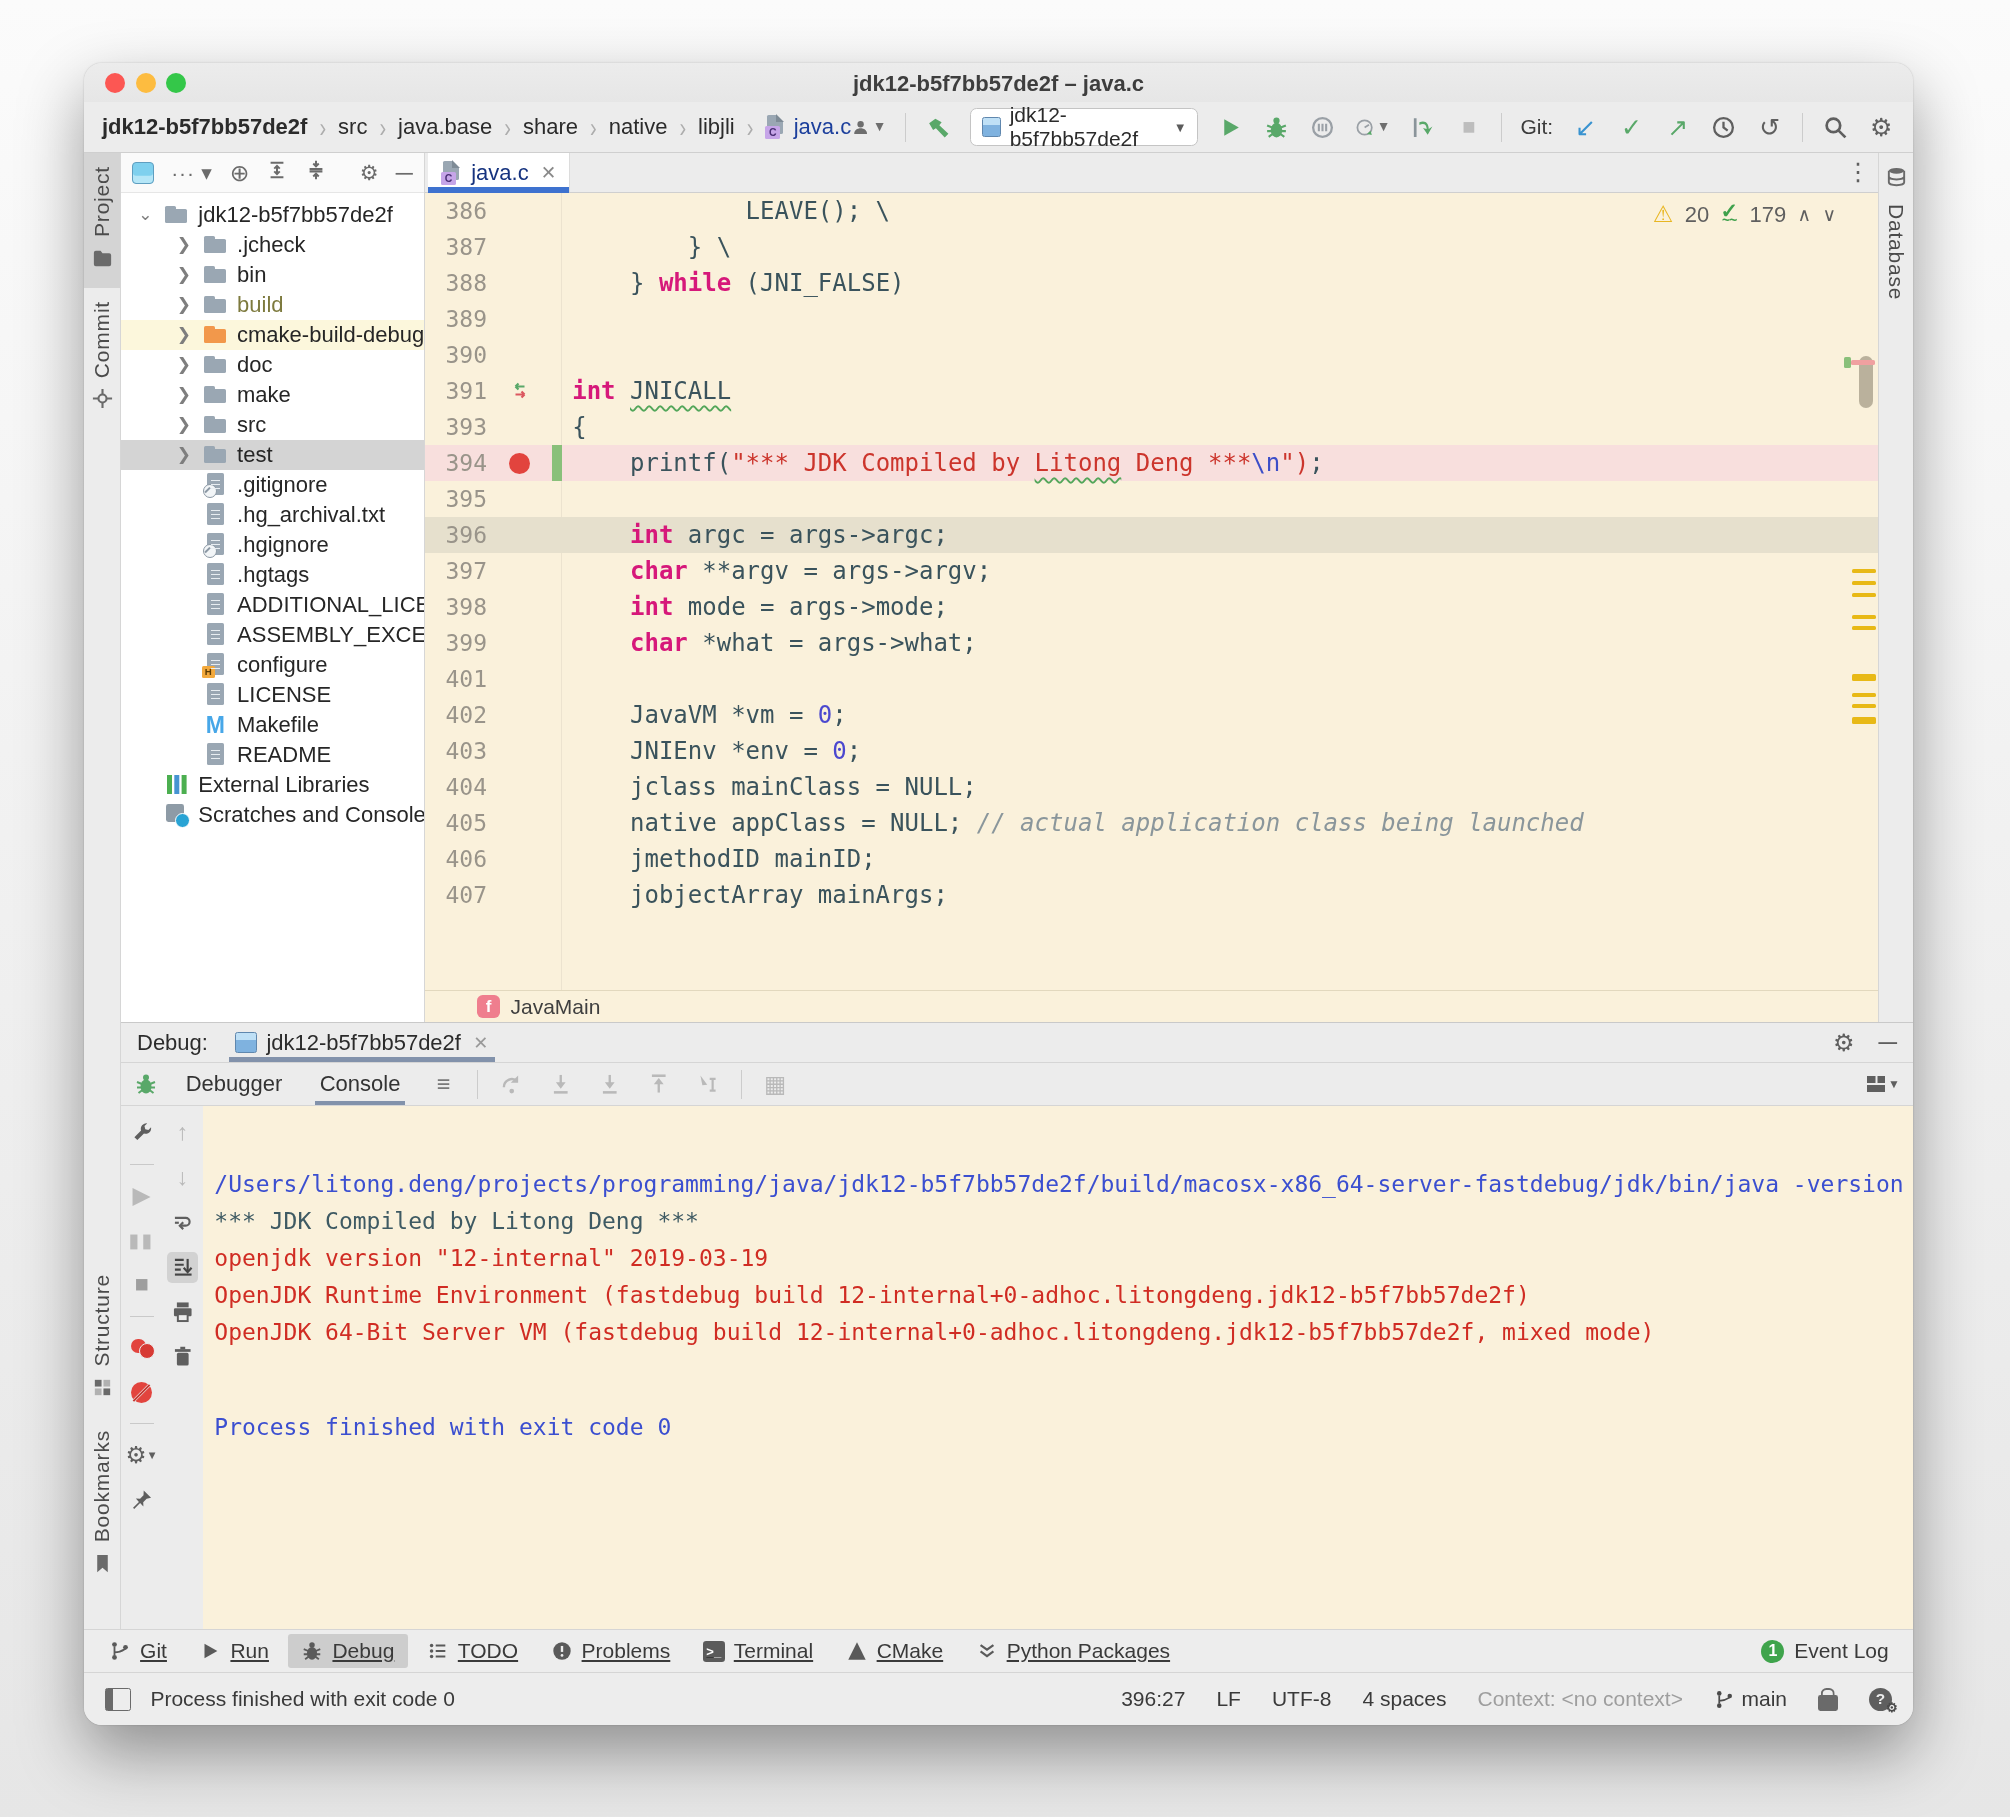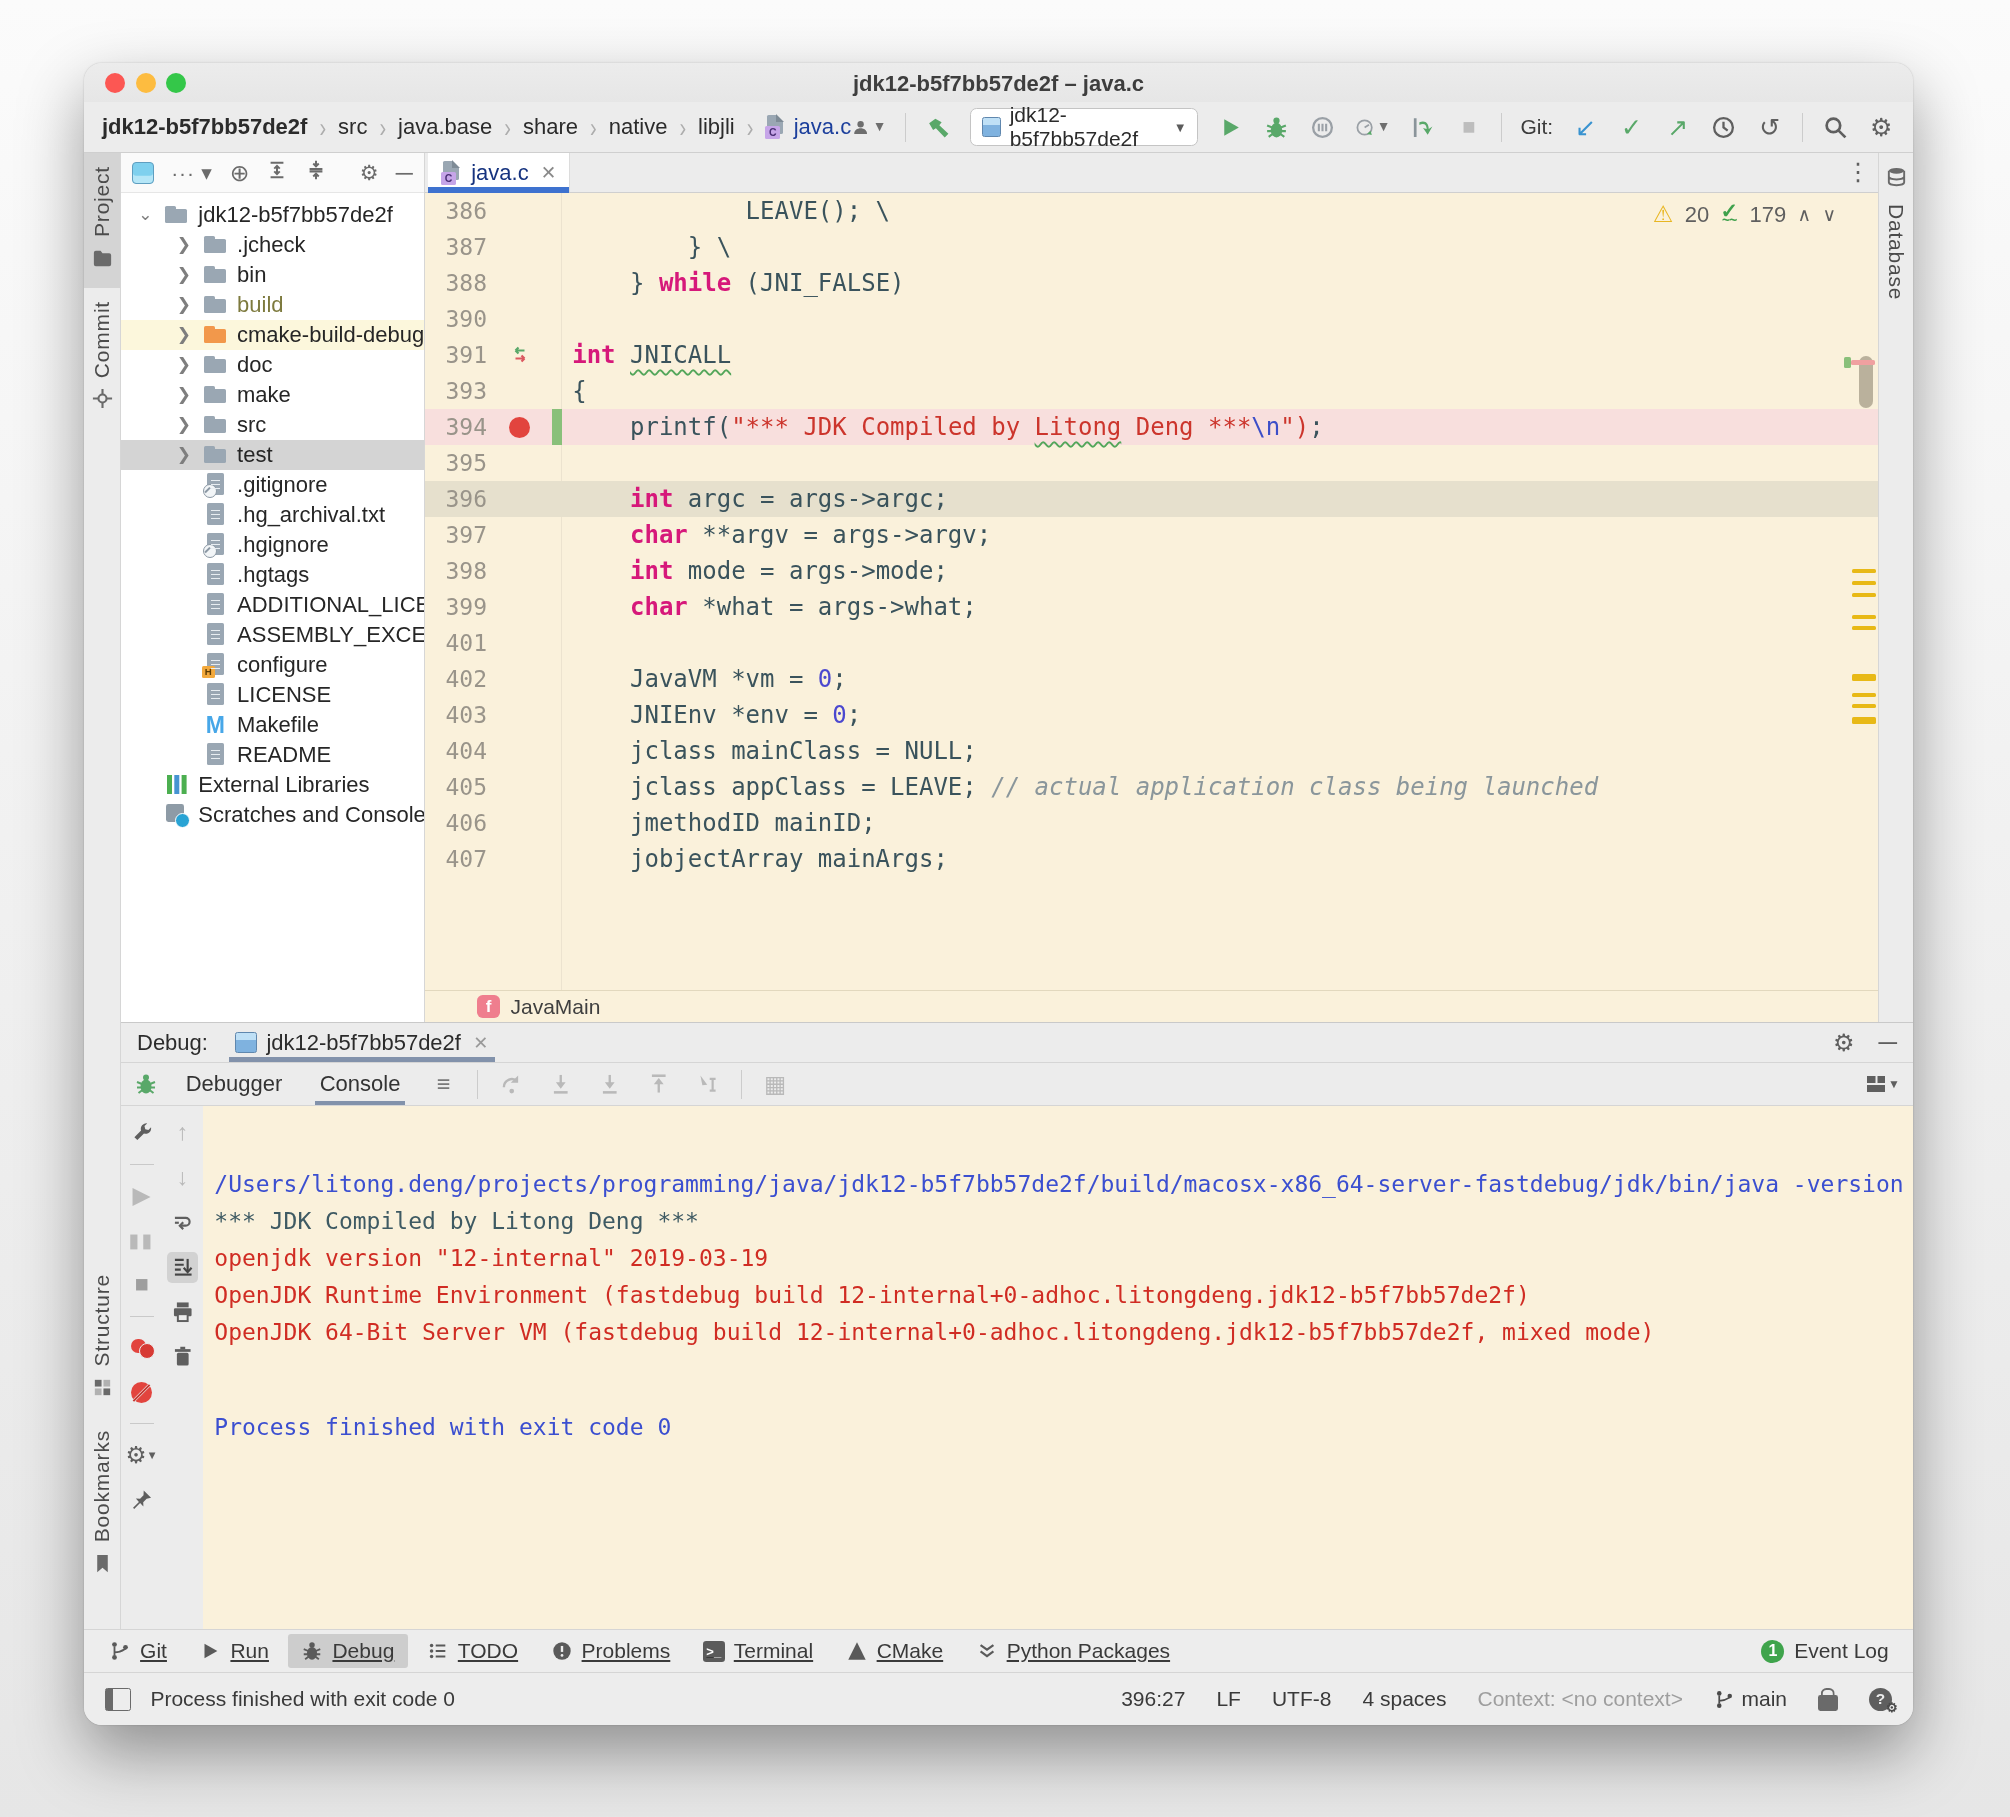--- a/index.html
+++ b/index.html
@@ -475,37 +475,38 @@
                 </span>
               <span>java.c</span>
               <span class="x">✕</span>
             </div>
             <span class="kebab">⋮</span>
           </div>
           <div class="codewrap" id="code">
             <div class="cl"><span class="ln">386</span><span class="gut"></span><span class="vcs"></span><span class="ct"><span class="d">            LEAVE(); \</span></span></div>
               <div class="cl"><span class="ln">387</span><span class="gut"></span><span class="vcs"></span><span class="ct"><span class="d">        } \</span></span></div>
               <div class="cl"><span class="ln">388</span><span class="gut"></span><span class="vcs"></span><span class="ct"><span class="d">    } </span><span class="k">while</span><span class="d"> (JNI_FALSE)</span></span></div>
+              <div class="cl"><span class="ln">389</span><span class="gut"></span><span class="vcs"></span><span class="ct"></span></div>
               <div class="cl"><span class="ln">390</span><span class="gut"></span><span class="vcs"></span><span class="ct"></span></div>
               <div class="cl"><span class="ln">391</span><span class="gut"><span style="display:inline-flex;width:24px;height:24px"><svg viewBox="0 0 24 24" xmlns="http://www.w3.org/2000/svg">
                       <path d="M16.5 7.5h-9M7.5 7.5l3-3M7.5 7.5l3 3" fill="none" stroke="#59A869" stroke-width="2.2"></path>
                       <path d="M7.5 15.5h9M16.5 15.5l-3-3M16.5 15.5l-3 3" fill="none" stroke="#DB5860" stroke-width="2.2"></path>
                     </svg></span></span><span class="vcs"></span><span class="ct"><span class="k">int</span><span class="d"> </span><span class="d q">JNICALL</span></span></div>
               <div class="cl"><span class="ln">393</span><span class="gut"></span><span class="vcs"></span><span class="ct"><span class="d">{</span></span></div>
               <div class="cl r-bp"><span class="ln">394</span><span class="gut"><span class="bpdot"></span></span><span class="vcs g"></span><span class="ct"><span class="d">    printf(</span><span class="s">"*** JDK Compiled by </span><span class="s q">Litong</span><span class="s"> Deng ***</span><span class="e">\n</span><span class="s">")</span><span class="d">;</span></span></div>
               <div class="cl"><span class="ln">395</span><span class="gut"></span><span class="vcs"></span></div>
               <div class="cl r-cur"><span class="ln">396</span><span class="gut"></span><span class="vcs"></span><span class="ct"><span class="d">    </span><span class="k">int</span><span class="d"> argc = args-&gt;argc;</span></span></div>
               <div class="cl"><span class="ln">397</span><span class="gut"></span><span class="vcs"></span><span class="ct"><span class="d">    </span><span class="k">char</span><span class="d"> **argv = args-&gt;argv;</span></span></div>
               <div class="cl"><span class="ln">398</span><span class="gut"></span><span class="vcs"></span><span class="ct"><span class="d">    </span><span class="k">int</span><span class="d"> mode = args-&gt;mode;</span></span></div>
               <div class="cl"><span class="ln">399</span><span class="gut"></span><span class="vcs"></span><span class="ct"><span class="d">    </span><span class="k">char</span><span class="d"> *what = args-&gt;what;</span></span></div>
               <div class="cl"><span class="ln">401</span><span class="gut"></span><span class="vcs"></span><span class="ct"></span></div>
               <div class="cl"><span class="ln">402</span><span class="gut"></span><span class="vcs"></span><span class="ct"><span class="d">    JavaVM *vm = </span><span class="n">0</span><span class="d">;</span></span></div>
               <div class="cl"><span class="ln">403</span><span class="gut"></span><span class="vcs"></span><span class="ct"><span class="d">    JNIEnv *env = </span><span class="n">0</span><span class="d">;</span></span></div>
               <div class="cl"><span class="ln">404</span><span class="gut"></span><span class="vcs"></span><span class="ct"><span class="d">    jclass mainClass = NULL;</span></span></div>
-              <div class="cl"><span class="ln">405</span><span class="gut"></span><span class="vcs"></span><span class="ct"><span class="d">    jclass appClass = LEAVE; </span><span class="c">// actual application class being launched</span></span></div>
+              <div class="cl"><span class="ln">405</span><span class="gut"></span><span class="vcs"></span><span class="ct"><span class="d">    native appClass = NULL; </span><span class="c">// actual application class being launched</span></span></div>
               <div class="cl"><span class="ln">406</span><span class="gut"></span><span class="vcs"></span><span class="ct"><span class="d">    jmethodID mainID;</span></span></div>
               <div class="cl"><span class="ln">407</span><span class="gut"></span><span class="vcs"></span><span class="ct"><span class="d">    jobjectArray mainArgs;</span></span></div>
               <div class="warnwidget">
               <span class="wi">⚠</span>
               <span>20</span>
               <span class="spellok">
                   <span class="t">✓</span>
                   <span class="z">~~</span>
                 </span>
               <span>179</span>

